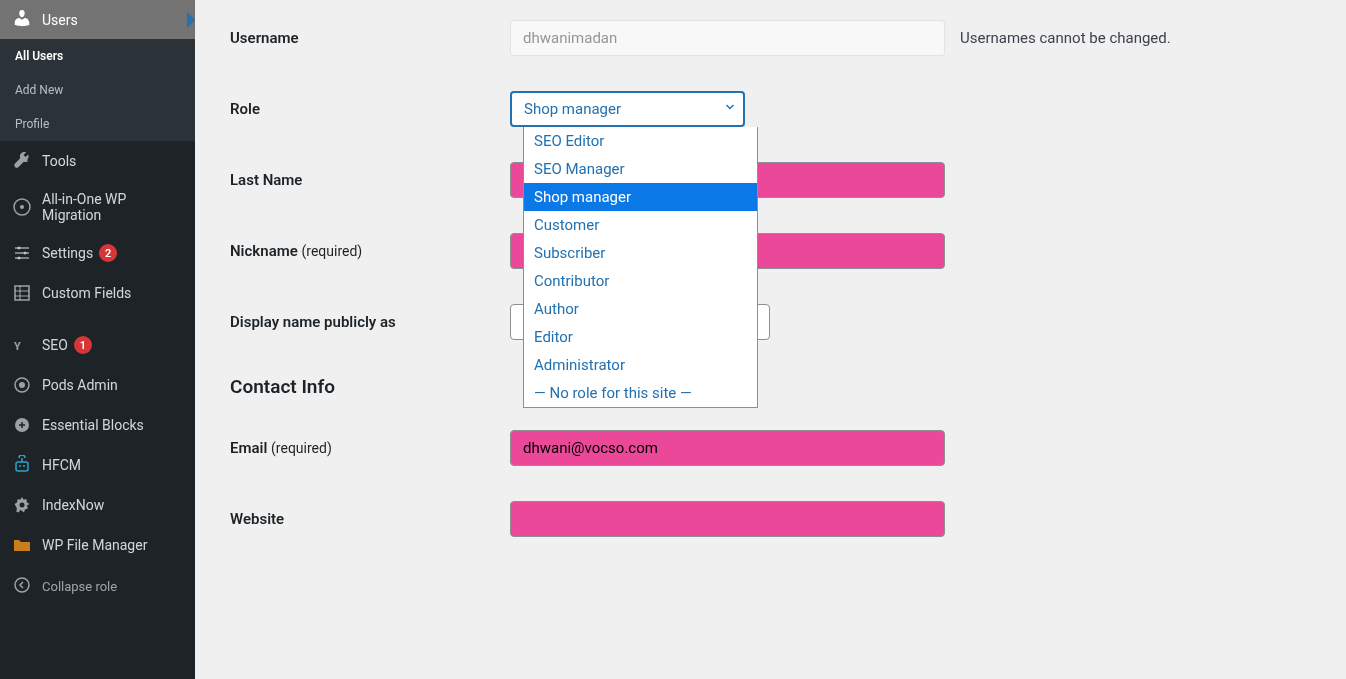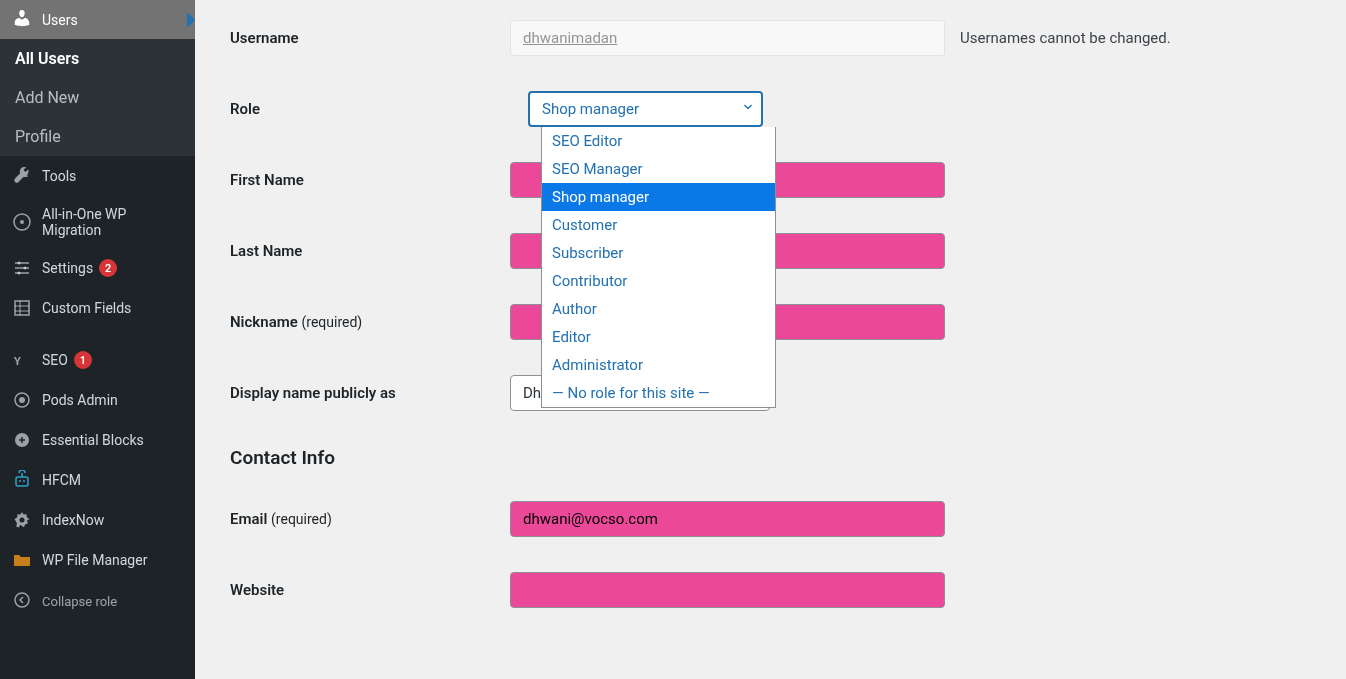--- a/index.html
+++ b/index.html
@@ -4,39 +4,39 @@
 <style>
 * { margin: 0; padding: 0; box-sizing: border-box; font-family: -apple-system, BlinkMacSystemFont, "Segoe UI", Roboto, sans-serif; }
 body { background: #f0f0f1; display: flex; height: 679px; width: 1346px; overflow: hidden; }
 
 
 .sidebar { width: 195px; background: #1d2327; color: #fff; flex-shrink: 0; }
 .menu-current { background: #737373; color: #fff; display: flex; align-items: center; padding: 8px 12px; font-size: 14px; position: relative; font-weight: 400; }
 .menu-current::after { content: ""; position: absolute; right: -8px; top: 50%; transform: translateY(-50%); border: 8px solid transparent; border-left-color: #2271b1; }
 .menu-current .icon { width: 20px; margin-right: 10px; fill: #fff; }
 .submenu { background: #2c3338; }
-.submenu-item { padding: 10px 12px 10px 15px; font-size: 16px; color: rgba(240,246,252,.7); cursor: pointer; }
+.submenu-item { padding: 10px 12px 10px 15px; font-size: 12px; color: rgba(240,246,252,.7); cursor: pointer; }
 .submenu-item.active { color: #fff; font-weight: 600; }
 .menu-item { display: flex; align-items: center; padding: 10px 12px; font-size: 14px; color: rgba(240,246,252,.85); cursor: pointer; }
 .menu-item .icon { width: 20px; height: 20px; margin-right: 10px; fill: rgba(240,246,252,.6); display: flex; align-items: center; justify-content: center; color: rgba(240,246,252,.6); }
 .menu-item .icon svg { width: 20px; height: 20px; }
 .badge { display: inline-flex; align-items: center; justify-content: center; min-width: 18px; height: 18px; background: #d63638; color: #fff; border-radius: 9px; font-size: 11px; font-weight: 600; margin-left: 6px; padding: 0 4px; }
 .collapse { display: flex; align-items: center; padding: 10px 12px; font-size: 13px; color: rgba(240,246,252,.6); cursor: pointer; }
 .collapse .icon { width: 20px; margin-right: 10px; }
 .sep { height: 12px; }
 
 
 .content { flex: 1; padding: 20px 20px 20px 35px; }
 .form-row { display: flex; align-items: center; margin-bottom: 35px; position: relative; }
 .form-label { width: 280px; font-size: 15px; color: #1d2327; font-weight: 600; }
 .form-label .req { font-weight: 400; font-size: 14px; color: #1d2327; }
 .text-input { width: 435px; height: 36px; border: 1px solid #8c8f94; border-radius: 4px; padding: 0 12px; font-size: 15px; background: #ec4899; }
-.text-input.disabled { background: rgba(255,255,255,.5); color: rgba(44,51,56,.5); border-color: rgba(220,220,222,.75); text-decoration: underline; }
+.text-input.disabled { background: rgba(255,255,255,.5); color: rgba(44,51,56,.5); border-color: rgba(220,220,222,.75); }
 .hint { margin-left: 15px; font-size: 15px; color: #3c434a; }
-.select-wrap { position: relative; width: 235px; margin-left: 18px; }
+.select-wrap { position: relative; width: 235px; }
 .select-box { width: 235px; height: 36px; border: 2px solid #2271b1; border-radius: 4px; padding: 0 30px 0 12px; font-size: 15px; color: #2271b1; background: #fff; display: flex; align-items: center; cursor: pointer; }
 .select-box .chev { position: absolute; right: 8px; top: 50%; transform: translateY(-50%); }
 .dropdown { position: absolute; top: 36px; left: 13px; width: 235px; background: #fff; border: 1px solid #8c8f94; border-top: none; z-index: 10; }
 .dropdown-item { padding: 2px 10px; font-size: 15px; color: #2271b1; cursor: pointer; line-height: 1.6; }
 .dropdown-item.highlight { background: #0a78e6; color: #fff; }
 .display-select { width: 260px; height: 36px; border: 1px solid #8c8f94; border-radius: 4px; padding: 0 30px 0 12px; font-size: 15px; color: #2c3338; background: #fff; display: flex; align-items: center; position: relative; cursor: pointer; }
 .display-select .chev { position: absolute; right: 8px; }
 h2.section { font-size: 19px; color: #1d2327; font-weight: 600; margin: 26px 0 32px; }
 </style>
 </head>
@@ -187,24 +187,20 @@
         <div class="dropdown-item">Subscriber</div>
         <div class="dropdown-item">Contributor</div>
         <div class="dropdown-item">Author</div>
         <div class="dropdown-item">Editor</div>
         <div class="dropdown-item">Administrator</div>
         <div class="dropdown-item">— No role for this site —</div>
       </div>
     </div>
   </div>
 
-  <div class="form-row">
-    <div class="form-label">First Name</div>
-    <input class="text-input" value="" style="">
-  </div>
 
   <div class="form-row">
     <div class="form-label">Last Name</div>
     <input class="text-input" value="" style="">
   </div>
 
   <div class="form-row">
     <div class="form-label">
       <span>Nickname</span> <span class="req">(required)</span>
     </div>

